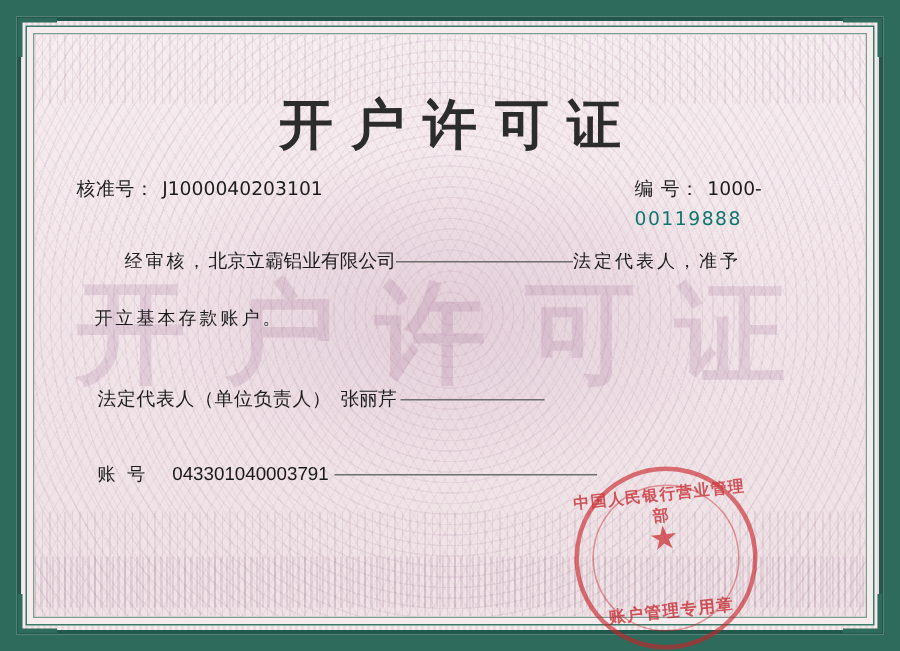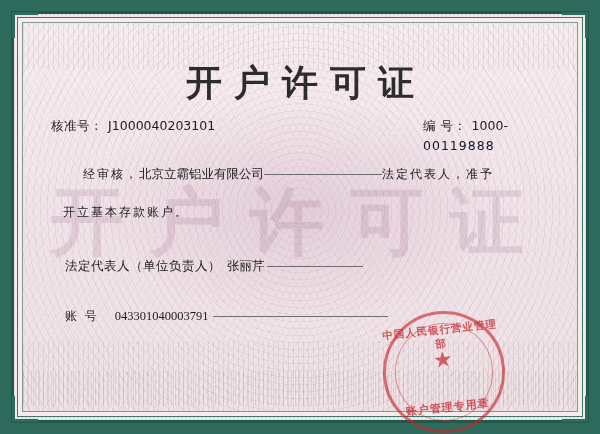--- a/index.html
+++ b/index.html
@@ -121,30 +121,30 @@
   .lbl {
     font-size: 12.5px;
     letter-spacing: 0.5px;
     white-space: nowrap;
   }
   .val {
     font-size: 12.5px;
     white-space: nowrap;
   }
   .hand {
-    font-family: Liberation Serif, serif;
+    font-family: Liberation Sans, sans-serif;
     font-size: 12.5px;
     color: #1a1a1a;
     white-space: nowrap;
   }
 
   
   #row-approval { left: 28px; top: 92px; }
   #row-number   { left: 400px; top: 92px; }
-  .num-red { color: #0f172a; letter-spacing: 1px; }
+  .num-red { color: #0f766e; letter-spacing: 1px; }
 
   
   #row-para1 { left: 60px; top: 140px; }
   #row-para2 { left: 40px; top: 178px; text-align: center; }
 
   
   #row-legal  { left: 42px; top: 232px; text-align: center; }
   #row-bank   { left: 300px; top: 232px; }
 
   

